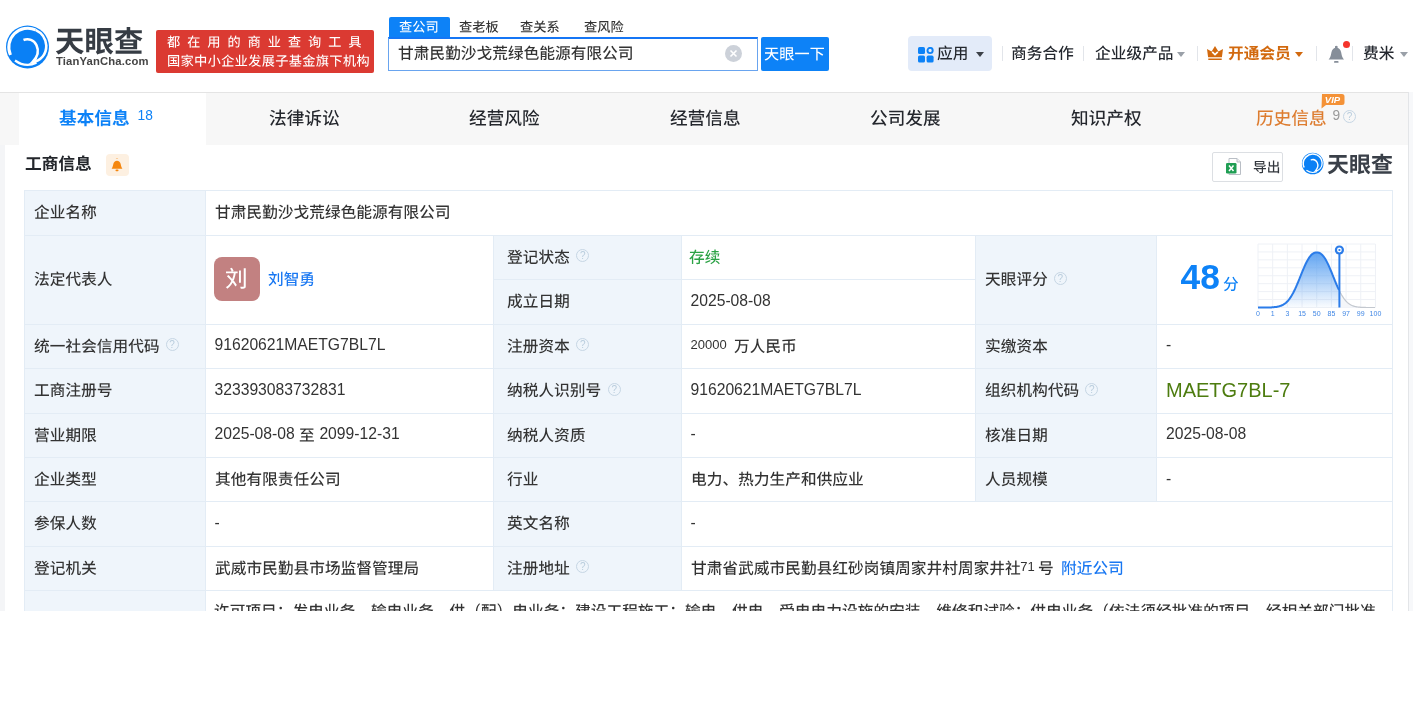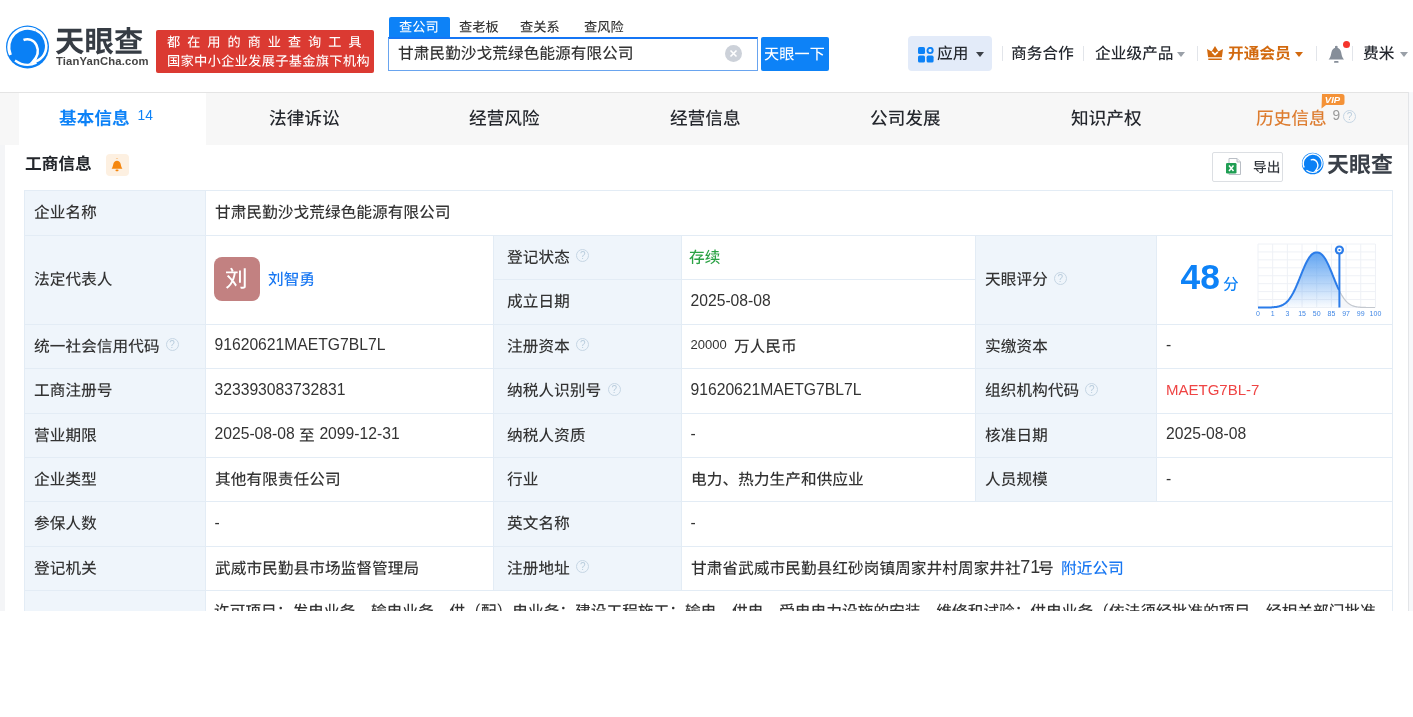--- a/index.html
+++ b/index.html
@@ -188,21 +188,21 @@
     <div style="position:absolute;left:1408.3px;top:92px;width:4.7px;height:625px;background:#f7f8fa;border-left:1px solid #e3e5e8"></div>
     <div style="position:absolute;left:19px;top:92.5px;width:186.5px;height:52px;background:#fff"></div>
     <svg class="cj " style="left:59.4px;top:103.7px" width="72.6" height="27.6625">
       <g fill="#0d82f7" transform="translate(0,20.54) scale(0.08831,-0.08831)">
         <use href="#g64" x="0"></use>
         <use href="#g65" x="200"></use>
         <use href="#g66" x="400"></use>
         <use href="#g67" x="600"></use>
       </g>
     </svg>
-    <div class="lt" style="left:137.5px;top:107.8px;font-size:13.74px;line-height:16.5px;color:#0d82f7;font-weight:400;font-family:'Liberation Sans',sans-serif">14</div>
+    <div class="lt" style="left:137.5px;top:107.8px;font-size:13.74px;line-height:16.5px;color:#0d82f7;font-weight:400;font-family:'Liberation Sans',sans-serif">18</div>
     <svg class="cj " style="left:268.5px;top:103.7px" width="72.6" height="27.6625">
       <g fill="#24272d" transform="translate(0,20.54) scale(0.08831,-0.08831)">
         <use href="#g68" x="0"></use>
         <use href="#g69" x="200"></use>
         <use href="#g70" x="400"></use>
         <use href="#g71" x="600"></use>
       </g>
     </svg>
     <svg class="cj " style="left:469px;top:103.7px" width="72.6" height="27.6625">
       <g fill="#24272d" transform="translate(0,20.54) scale(0.08831,-0.08831)">
@@ -535,21 +535,21 @@
       <g fill="#333" transform="translate(0,18.82) scale(0.0785,-0.0785)">
         <use href="#g122" x="0"></use>
         <use href="#g123" x="200"></use>
         <use href="#g25" x="400"></use>
         <use href="#g26" x="600"></use>
         <use href="#g88" x="800"></use>
         <use href="#g109" x="1000"></use>
       </g>
     </svg>
     <div class="q" style="left:1085.2px;top:382.8px;width:13px;height:13px">?</div>
-    <div class="lt" style="left:1166px;top:380.9px;font-size:15px;line-height:18.8px;color:#ef4444;font-weight:400;font-family:'Liberation Sans',sans-serif">MAETG7BL-7</div>
+    <div class="lt" style="left:1166px;top:380.9px;font-size:20px;line-height:18.8px;color:#4d7c0f;font-weight:400;font-family:'Liberation Sans',sans-serif">MAETG7BL-7</div>
     <svg class="cj " style="left:33.5px;top:421.9px" width="64.8" height="25.7">
       <g fill="#333" transform="translate(0,18.82) scale(0.0785,-0.0785)">
         <use href="#g73" x="0"></use>
         <use href="#g8" x="200"></use>
         <use href="#g103" x="400"></use>
         <use href="#g47" x="600"></use>
       </g>
     </svg>
     <div class="lt" style="left:214.5px;top:425.4px;font-size:15.7px;line-height:18.8px;color:#333;font-weight:400;font-family:'Liberation Sans',sans-serif">2025-08-08</div>
     <svg class="cj " style="left:299.3px;top:421.9px" width="17.7" height="25.7">
@@ -697,21 +697,21 @@
         <use href="#g167" x="2600"></use>
         <use href="#g14" x="2800"></use>
         <use href="#g168" x="3000"></use>
         <use href="#g169" x="3200"></use>
         <use href="#g167" x="3400"></use>
         <use href="#g14" x="3600"></use>
         <use href="#g168" x="3800"></use>
         <use href="#g107" x="4000"></use>
       </g>
     </svg>
-    <div class="lt" style="left:1020.2px;top:558.4px;font-size:18px;line-height:18.8px;color:#333;font-weight:400;font-family:'Liberation Sans',sans-serif">71</div>
+    <div class="lt" style="left:1020.2px;top:558.4px;font-size:13px;line-height:18.8px;color:#333;font-weight:400;font-family:'Liberation Sans',sans-serif">71</div>
     <svg class="cj " style="left:1037.7px;top:554.9px" width="17.7" height="25.7">
       <g fill="#333" transform="translate(0,18.82) scale(0.0785,-0.0785)">
         <use href="#g118" x="0"></use>
       </g>
     </svg>
     <svg class="cj " style="left:1061.2px;top:554.9px" width="64.8" height="25.7">
       <g fill="#1877f2" transform="translate(0,18.82) scale(0.0785,-0.0785)">
         <use href="#g170" x="0"></use>
         <use href="#g171" x="200"></use>
         <use href="#g27" x="400"></use>

